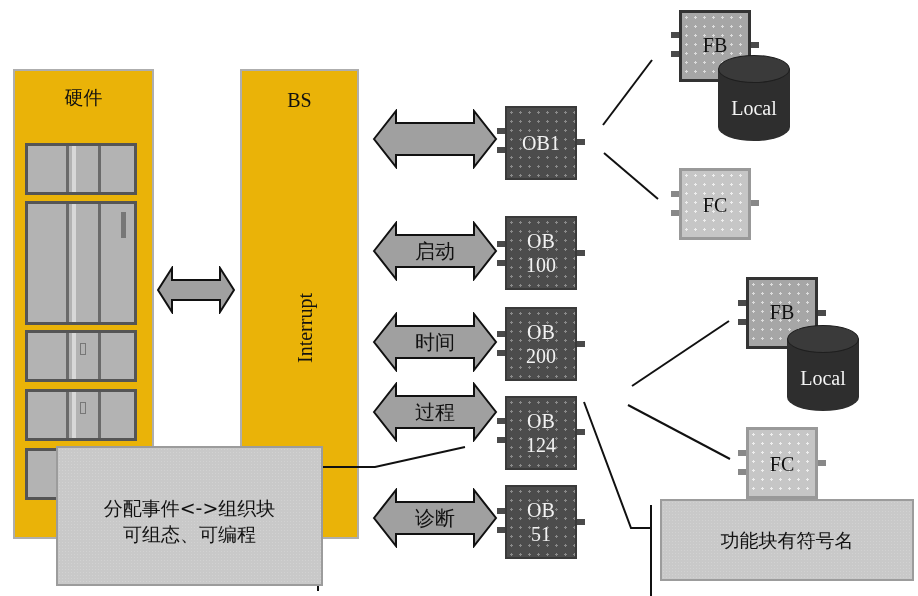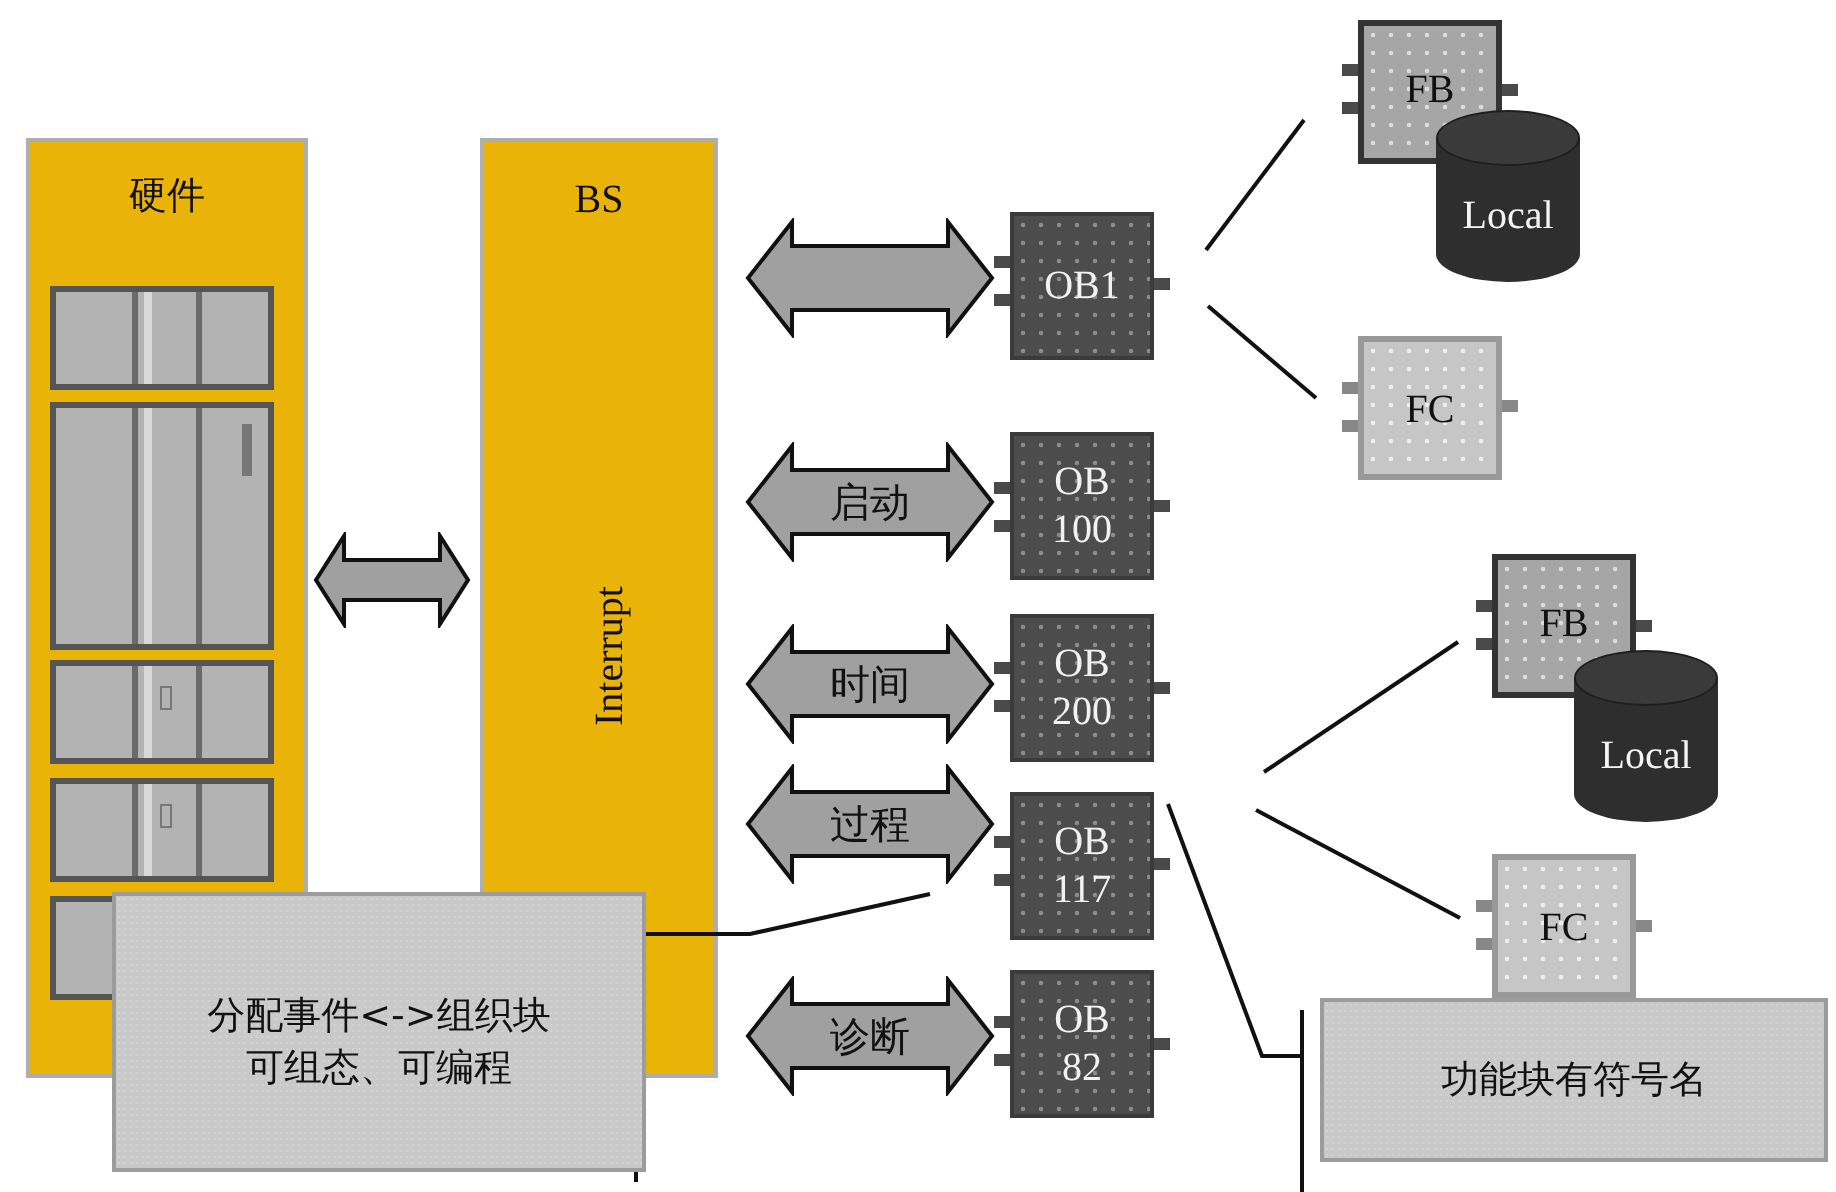--- a/index.html
+++ b/index.html
@@ -133,29 +133,29 @@
 <div class="ob" style="left:505px;top:307px;height:74px;">
   <span>OB</span>
   <span>200</span>
 </div>
 
 <div class="pin" style="left:497px;top:418px;width:9px;"></div>
 <div class="pin" style="left:497px;top:437px;width:9px;"></div>
 <div class="pin" style="left:576px;top:429px;width:9px;"></div>
 <div class="ob" style="left:505px;top:396px;height:74px;">
   <span>OB</span>
-  <span>117</span>
+  <span>124</span>
 </div>
 
 <div class="pin" style="left:497px;top:508px;width:9px;"></div>
 <div class="pin" style="left:497px;top:527px;width:9px;"></div>
 <div class="pin" style="left:576px;top:519px;width:9px;"></div>
 <div class="ob" style="left:505px;top:485px;height:74px;">
   <span>OB</span>
-  <span>82</span>
+  <span>51</span>
 </div>
 
 <div class="pin" style="left:671px;top:32px;width:10px;"></div>
 <div class="pin" style="left:671px;top:51px;width:10px;"></div>
 <div class="pin" style="left:749px;top:42px;width:10px;"></div>
 <div class="fb" style="left:679px;top:10px;">
   <span style="position:absolute;left:0;right:0;top:21px;">FB</span>
 </div>
 <div class="cyl" style="left:718px;top:55px;">
   <div class="bot"></div>

